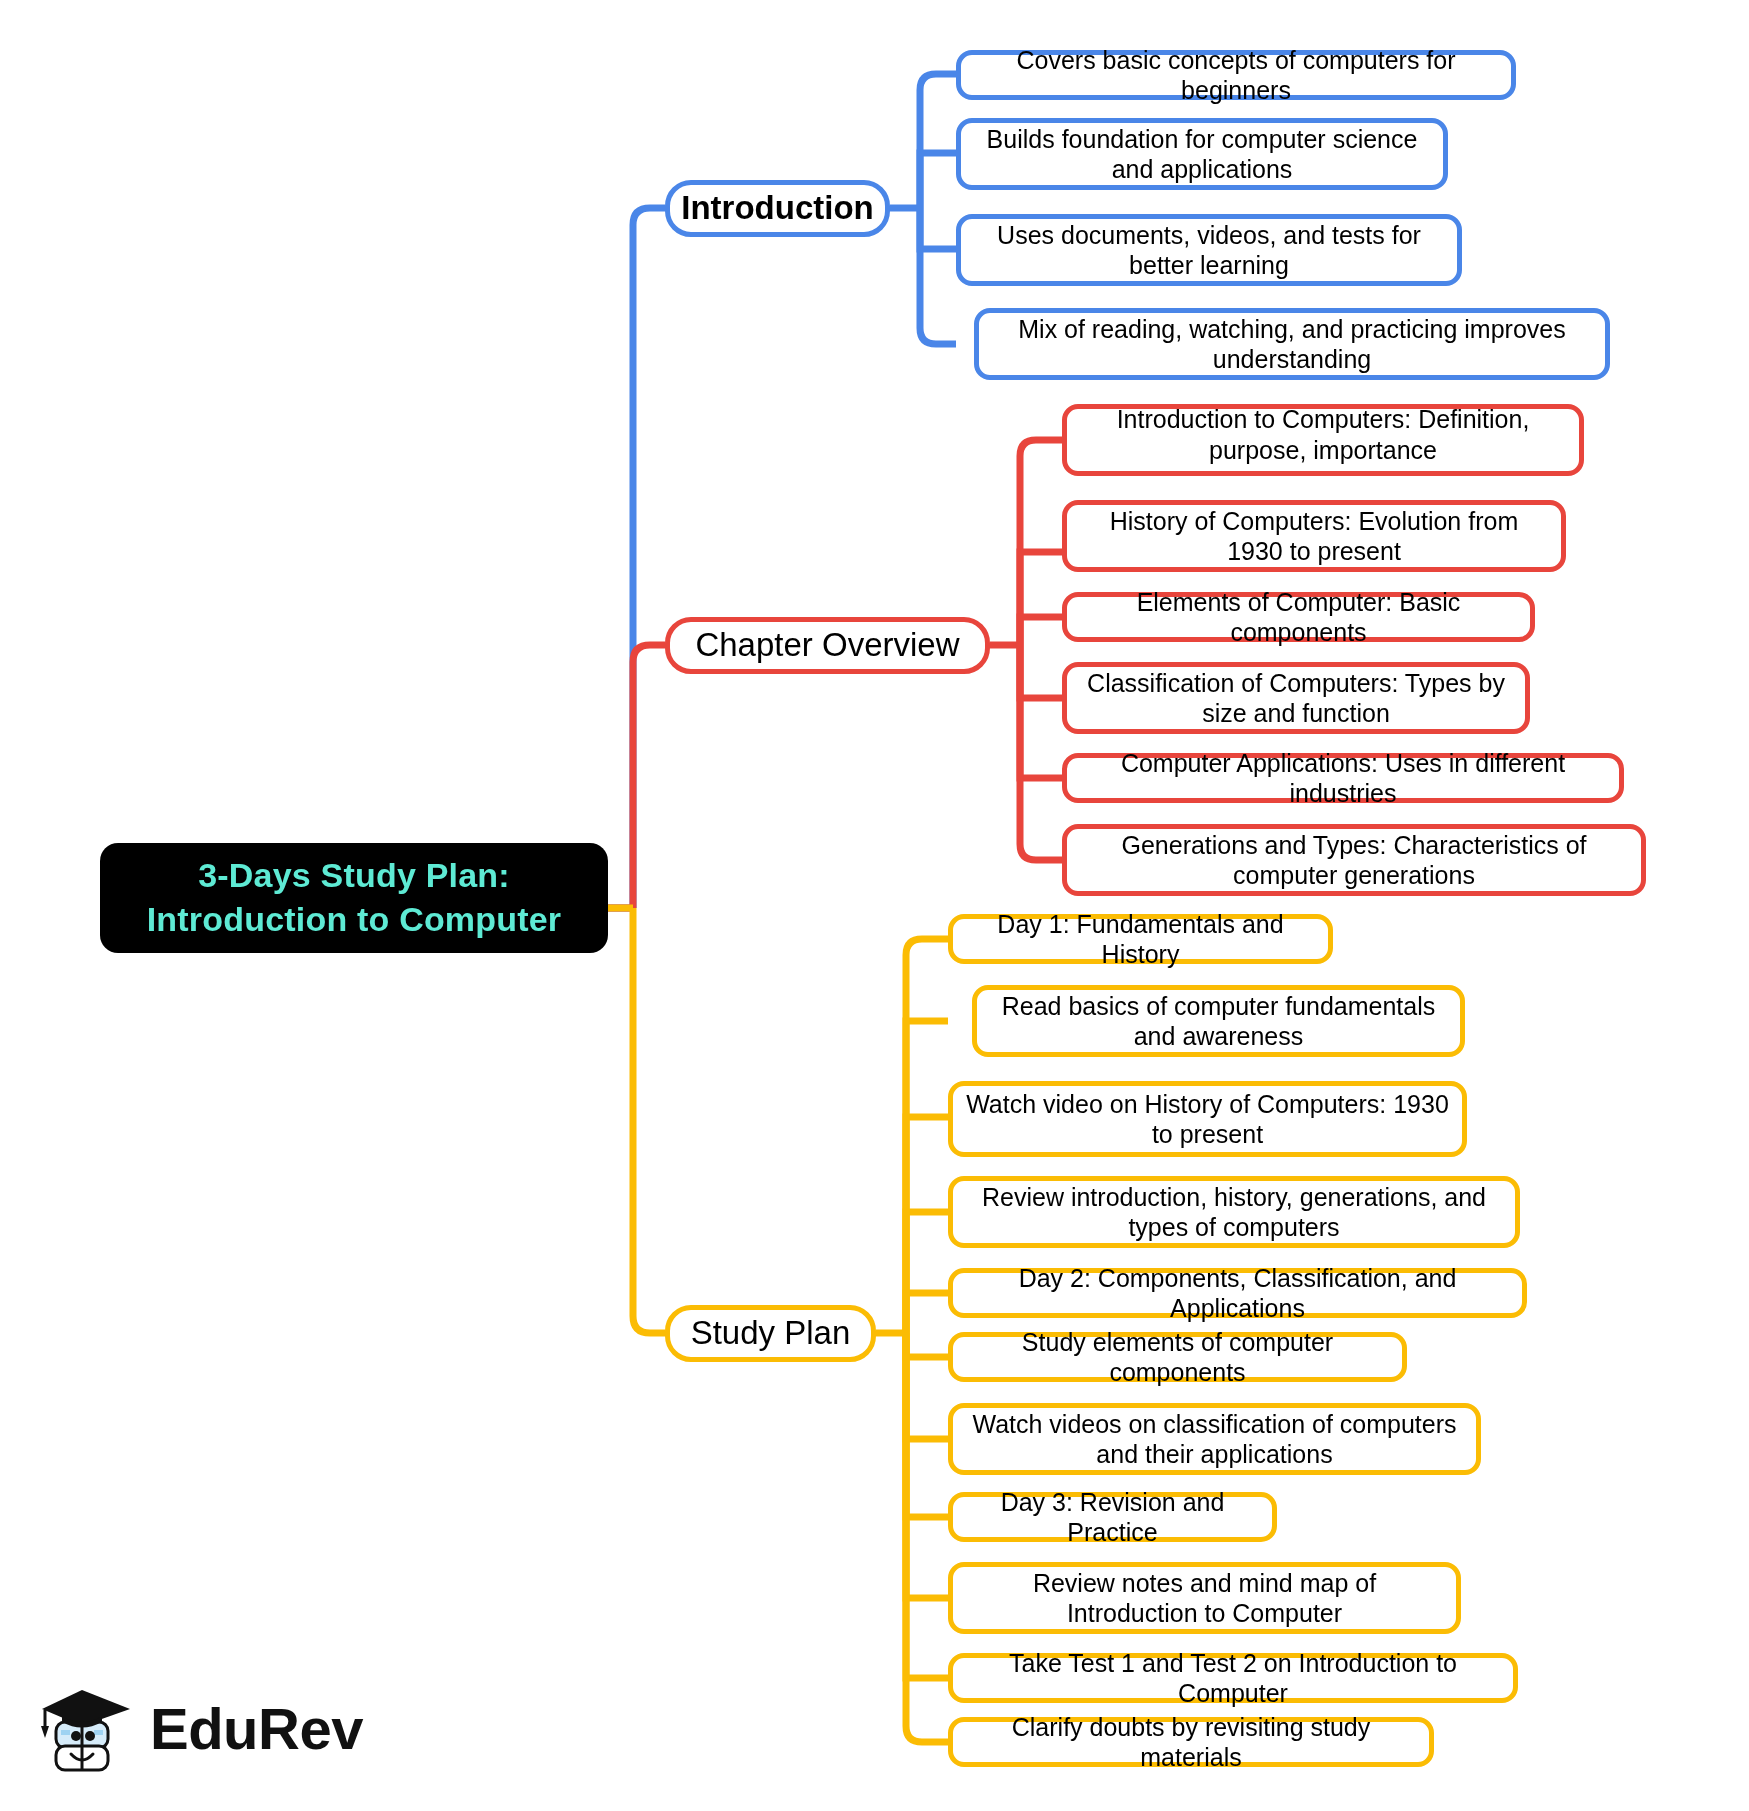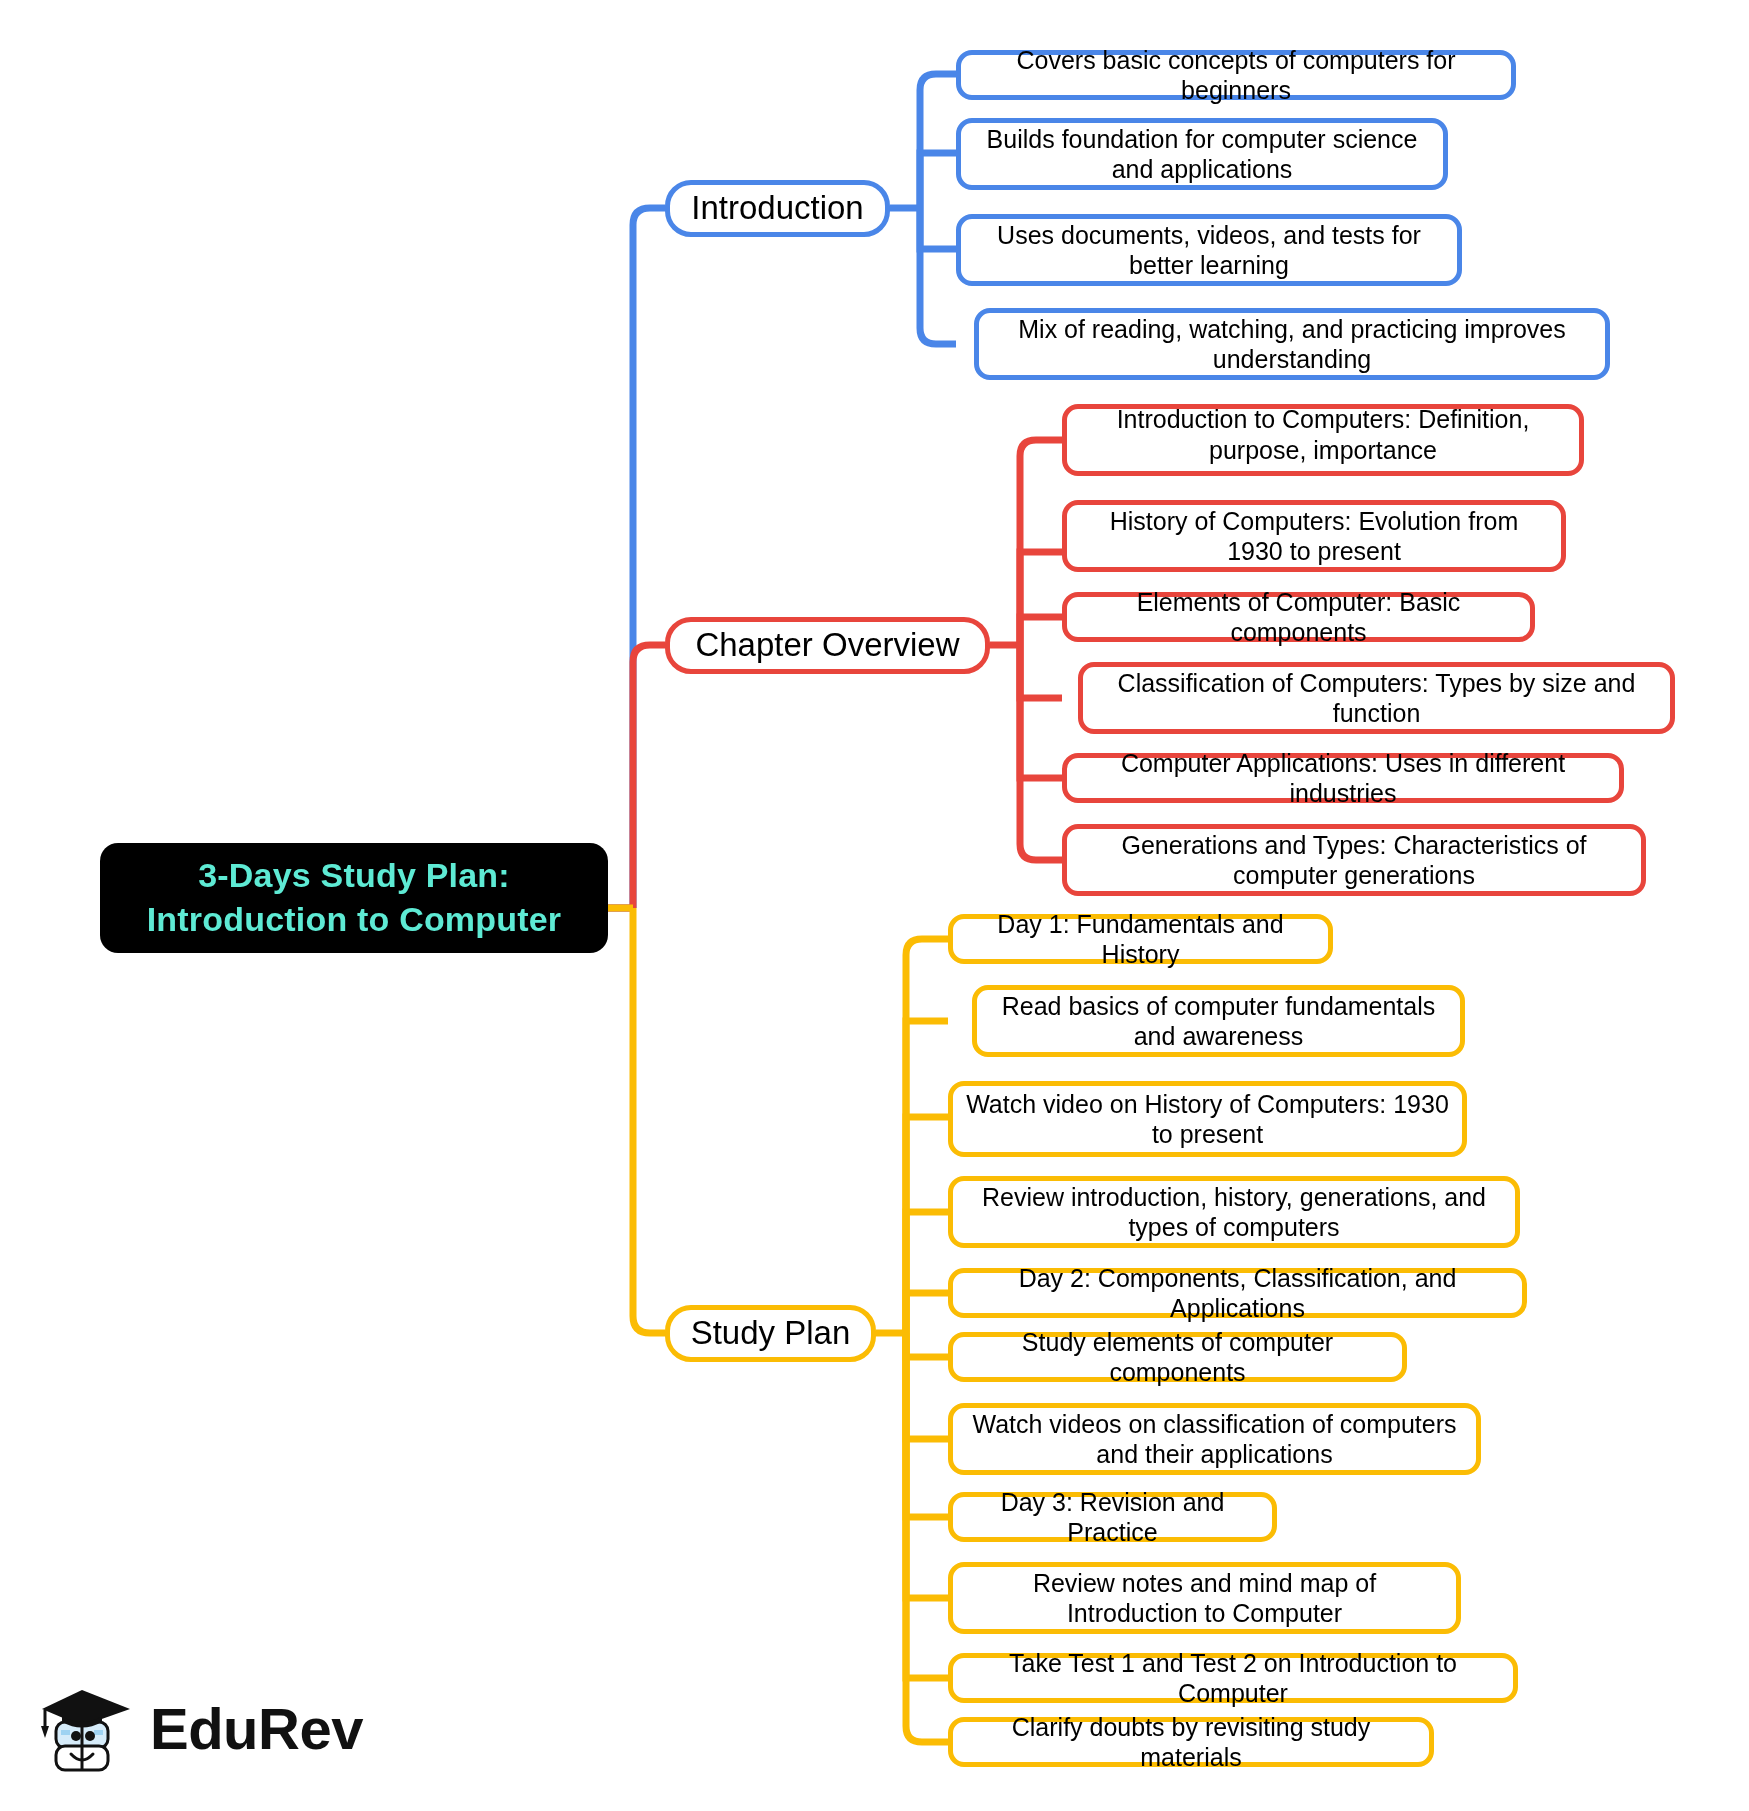--- a/index.html
+++ b/index.html
@@ -121,21 +121,21 @@
     <path d="M906 1333 L906 1678 L948 1678" stroke="#fbbc04"></path>
     <path d="M906 1333 L906 1726 Q906 1742 922 1742 L948 1742" stroke="#fbbc04"></path>
   </g>
 </svg>
 
 <div class="node root-node" style="left:100px; top:843px; width:508px; height:110px;">
   <span>3-Days Study Plan:</span>
   <span>Introduction to Computer</span>
 </div>
 
-<div class="node branch-node branch-intro" style="left:665px; top:180px; width:225px; height:57px;">
+<div class="node branch-node branch-intro" style="left:665px; top:180px; width:225px; height:57px;font-weight:bold;">
   <span>Introduction</span>
 </div>
 
 <div class="node leaf-node leaf-intro" style="left:956px; top:50px; width:560px; height:50px;">
   <span>Covers basic concepts of computers for beginners</span>
 </div>
 <div class="node leaf-node leaf-intro" style="left:956px; top:118px; width:492px; height:72px;">
   <span>Builds foundation for computer science and applications</span>
 </div>
 <div class="node leaf-node leaf-intro" style="left:956px; top:214px; width:506px; height:72px;">
@@ -151,21 +151,21 @@
 
 <div class="node leaf-node leaf-chap" style="left:1062px; top:404px; width:522px; height:72px;align-items:flex-end;">
   <span>Introduction to Computers: Definition, purpose, importance</span>
 </div>
 <div class="node leaf-node leaf-chap" style="left:1062px; top:500px; width:504px; height:72px;">
   <span>History of Computers: Evolution from 1930 to present</span>
 </div>
 <div class="node leaf-node leaf-chap" style="left:1062px; top:592px; width:473px; height:50px;">
   <span>Elements of Computer: Basic components</span>
 </div>
-<div class="node leaf-node leaf-chap" style="left:1062px; top:662px; width:597px; height:72px;margin-left:16px;">
+<div class="node leaf-node leaf-chap" style="left:1062px; top:662px; width:468px; height:72px;">
   <span>Classification of Computers: Types by size and function</span>
 </div>
 <div class="node leaf-node leaf-chap" style="left:1062px; top:753px; width:562px; height:50px;">
   <span>Computer Applications: Uses in different industries</span>
 </div>
 <div class="node leaf-node leaf-chap" style="left:1062px; top:824px; width:584px; height:72px;">
   <span>Generations and Types: Characteristics of computer generations</span>
 </div>
 
 <div class="node branch-node branch-study" style="left:665px; top:1305px; width:211px; height:57px;">

